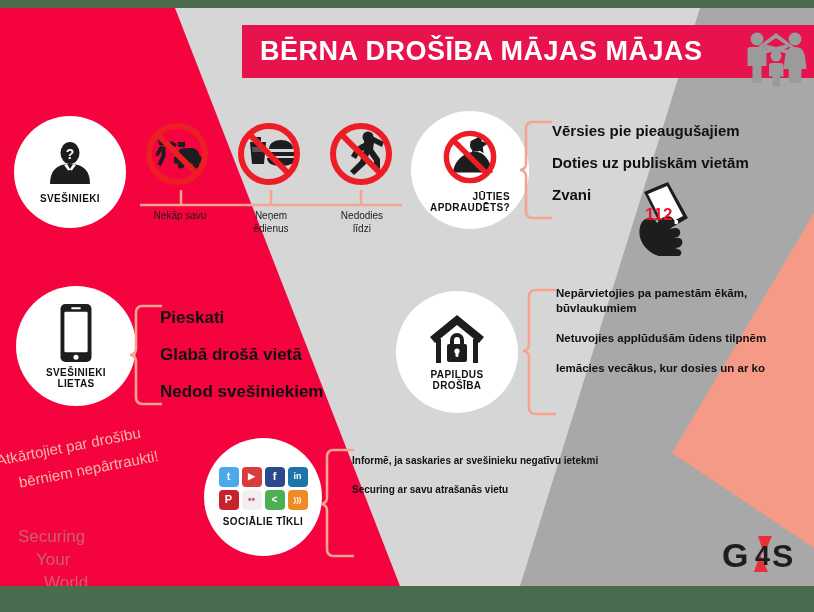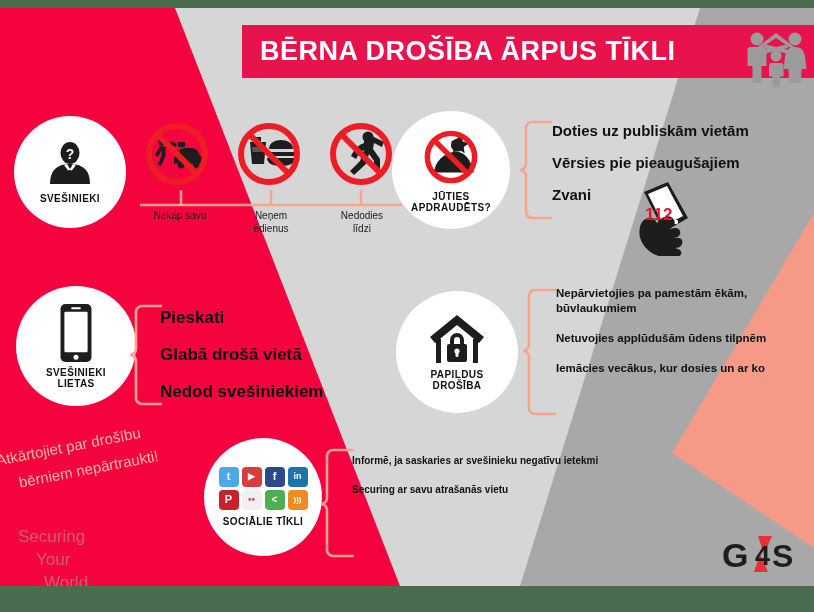--- a/index.html
+++ b/index.html
@@ -74,21 +74,21 @@
     font-size: 10px;
     font-weight: bold;
     color: #111111;
     letter-spacing: 0.4px;
     line-height: 1.15;
     margin-top: 4px;
   }
   .node-icon { display: block; }
 
   #node-strangers { left: 14px; top: 108px; width: 112px; height: 112px; }
-  #node-threat    { left: 392px; top: 103px; width: 118px; height: 118px; }
+  #node-threat    { left: 411px; top: 103px; width: 118px; height: 118px; text-align: right; }
   #node-personal  { left: 16px; top: 278px; width: 120px; height: 120px; }
   #node-extra     { left: 396px; top: 283px; width: 122px; height: 122px; }
   #node-social    { left: 204px; top: 430px; width: 118px; height: 118px; }
 
   
   #prohibition-row {
     position: absolute;
     left: 144px; top: 110px;
     width: 250px; height: 72px;
     display: flex;
@@ -218,21 +218,21 @@
 
 <div id="poster">
 
   <div class="bg-layer">
     <div class="wedge wedge-lightgray"></div>
     <div class="wedge wedge-red"></div>
     <div class="wedge wedge-salmon"></div>
   </div>
 
   <div id="header-bar">
-    <div id="header-title">BĒRNA DROŠĪBA ĀRPUS TĪKLI</div>
+    <div id="header-title">BĒRNA DROŠĪBA MĀJAS MĀJAS</div>
     <svg id="header-family-icon" viewBox="0 0 68 60">
       <g fill="#9b9b9b">
         <path d="M34 6 L60 26 L56 26 L34 11 L12 26 L8 26 Z"></path>
         <circle cx="15" cy="12" r="6.5"></circle>
         <path d="M8.5 20 h13 a3 3 0 0 1 3 3 v16 h-5 v17 h-9 v-17 h-5 v-16 a3 3 0 0 1 3 -3z"></path>
         <circle cx="53" cy="12" r="6.5"></circle>
         <path d="M53 20 c7 0 9 4 10 10 l1.5 12 h-5 l-.5 14 h-12 l-.5 -14 h-5 l1.5 -12 c1 -6 3 -10 10 -10z"></path>
         <circle cx="34" cy="29" r="5.5"></circle>
         <path d="M29 36 h10 a2.5 2.5 0 0 1 2.5 2.5 v11 h-3.5 v12 h-7.5 v-12 h-3.5 v-11 a2.5 2.5 0 0 1 2.5 -2.5z"></path>
         <rect x="22" y="20" width="24" height="4" transform="rotate(-14 34 22)"></rect>
@@ -326,22 +326,22 @@
       <div>JŪTIES</div>
       <div>APDRAUDĒTS?</div>
     </div>
   </div>
 
   <svg class="bracket" id="bracket-threat" viewBox="0 0 36 100" preserveAspectRatio="none">
     <path d="M34 2 H14 a6 6 0 0 0 -6 6 V44 a6 6 0 0 1 -6 6 a6 6 0 0 1 6 6 V92 a6 6 0 0 0 6 6 H34" fill="none" stroke="#f6a48e" stroke-width="2.6"></path>
   </svg>
 
   <div class="bullets" id="bullets-threat">
+    <div class="bullet-line">Vērsies pie pieaugušajiem</div>
     <div class="bullet-line">Doties uz publiskām vietām</div>
-    <div class="bullet-line">Vērsies pie pieaugušajiem</div>
     <div class="bullet-line">Zvani</div>
   </div>
 
   <svg id="phone-112" viewBox="0 0 72 78">
     <g fill="#1d1d1d">
       <path d="M22 14 L46 4 L66 40 L42 54 Z"></path>
       <path d="M26 16 L45 8 L61 38 L42 48 Z" fill="#ffffff"></path>
       <circle cx="54" cy="44" r="2.2" fill="#ffffff"></circle>
       <path d="M40 40 c6 -3 10 -2 12 2 c2 4 -1 7 -5 9 l6 -1 c4 0 6 3 5 6 c-1 3 -4 4 -7 4 l5 0 c4 0 5 3 4 6 c-1 3 -4 4 -7 4 l3 1 c3 1 4 3 3 5 c-1 3 -5 4 -10 4 c-9 0 -18 -3 -24 -9 c-6 -6 -9 -14 -7 -22 c1 -5 4 -8 8 -9 c4 -1 7 1 9 5z"></path>
     </g>

